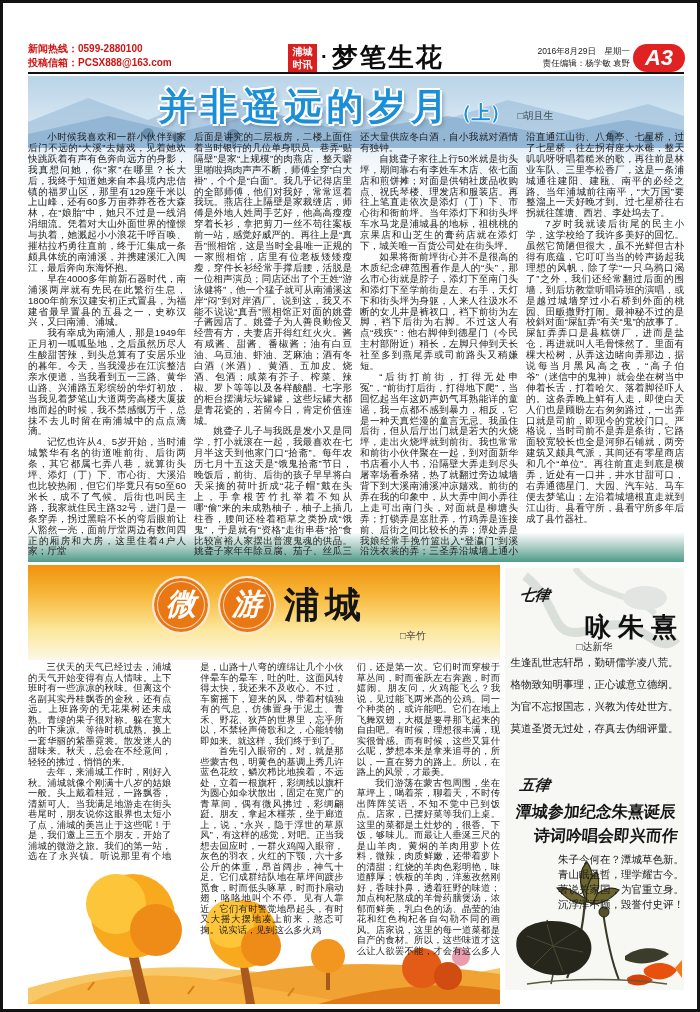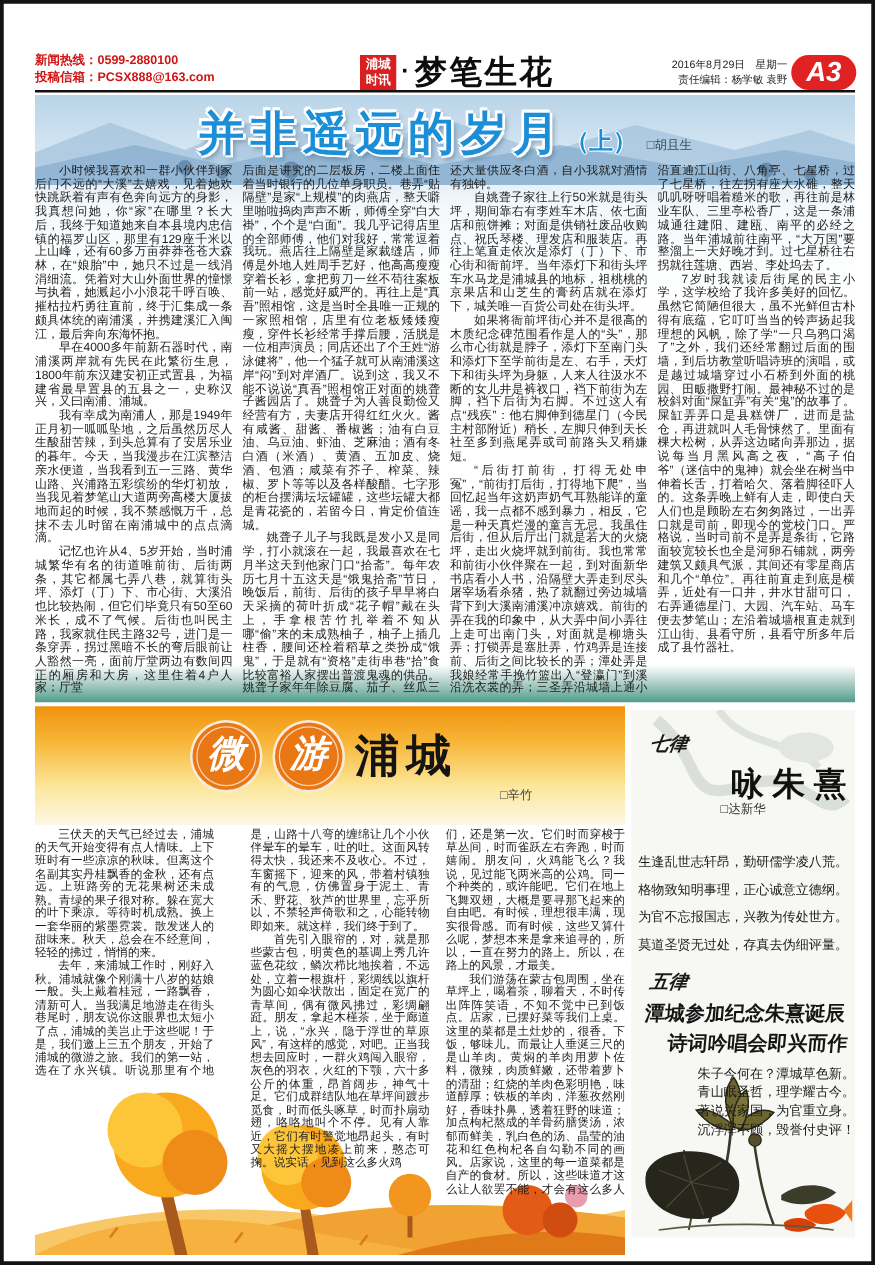--- a/index.html
+++ b/index.html
@@ -53,21 +53,21 @@
 
   
   .sidebar{position:absolute;left:505px;top:568px;width:179px;height:422px;background:#f7f7f4;z-index:4;overflow:hidden;
            font-family:"Liberation Serif","DejaVu Serif",serif;}
   .mapmark{position:absolute;right:0;top:0;width:179px;height:180px;opacity:.55;}
   .formlabel{position:absolute;font-size:15px;font-weight:bold;font-style:italic;color:#191919;transform:skewX(-8deg);z-index:5;}
   .form1{left:15px;top:18px;} .form2{left:15px;top:208px;}
   .poem1-title{position:absolute;left:0;top:42px;width:100%;text-align:right;font-size:26px;font-weight:700;
                letter-spacing:7px;color:#101010;z-index:5;}
   .poem1-author{position:absolute;left:0;top:72px;width:100%;text-align:center;font-size:10px;color:#333;z-index:5;}
-  .poem1{position:absolute;left:0;top:112px;width:100%;text-align:center;font-size:10.5px;line-height:22px;color:#1a1a1a;z-index:5;}
+  .poem1{position:absolute;left:0;top:84px;width:100%;text-align:center;font-size:10.5px;line-height:22px;color:#1a1a1a;z-index:5;}
   .poem2-title{position:absolute;left:10px;top:232px;width:165px;font-size:16px;font-weight:bold;
                transform:skewX(-5deg);line-height:24px;color:#151515;z-index:5;}
   .poem2-title .t2{padding-left:20px;}
   .poem2{position:absolute;left:0;top:284px;width:100%;text-align:right;font-size:10.5px;line-height:15px;color:#1a1a1a;z-index:5;}
   .lotus{position:absolute;left:2px;bottom:2px;width:175px;height:128px;z-index:4;}
 </style>
 </head>
 <body>
 
 <div class="page">

